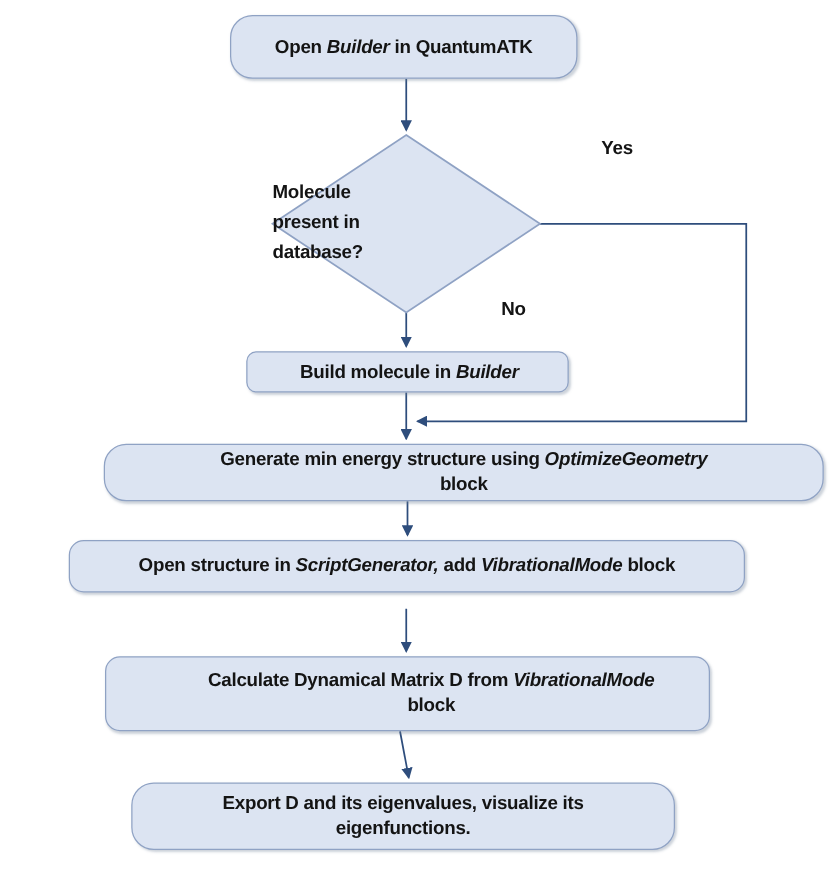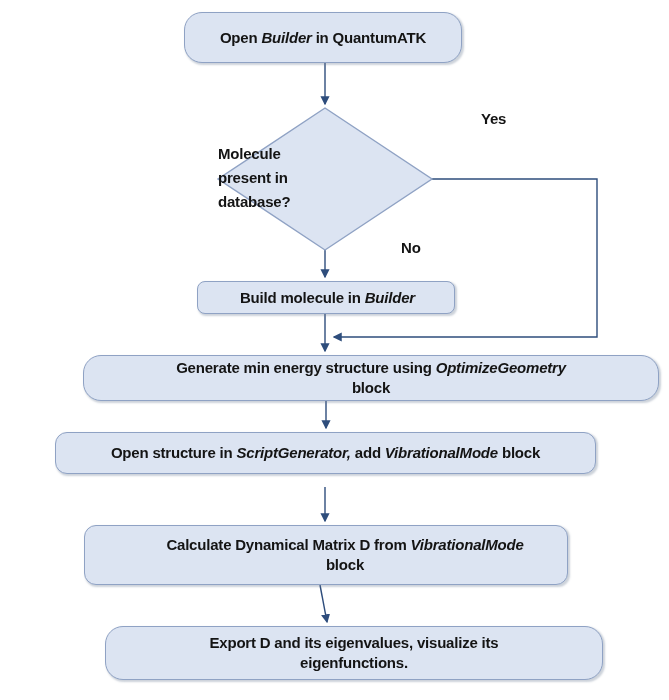--- a/index.html
+++ b/index.html
@@ -71,21 +71,21 @@
     letter-spacing: -0.2px;
   }
   #label-yes { left: 481px; top: 110px; }
   #label-no  { left: 401px; top: 239px; }
 
   #node-open-builder   { left: 184px; top: 12px;  width: 278px; height: 51px; }
   #node-build-molecule { left: 197px; top: 281px; width: 258px; height: 33px; border-radius: 8px; padding-left: 11px; }
   #node-generate       { left: 83px;  top: 355px; width: 576px; height: 46px; }
   #node-open-structure { left: 55px;  top: 432px; width: 541px; height: 42px; border-radius: 12px; }
   #node-calculate      { left: 84px;  top: 525px; width: 484px; height: 60px; border-radius: 12px; padding-left: 46px; }
-  #node-export         { left: 105px; top: 626px; width: 498px; height: 54px; }
+  #node-export         { left: 105px; top: 626px; width: 435px; height: 54px; }
 </style>
 </head>
 <body>
 
 <div class="canvas">
 
   <svg class="connector-layer" viewBox="0 0 669 700" xmlns="http://www.w3.org/2000/svg">
     <defs>
       <marker id="arrow" viewBox="0 0 10 10" refX="8.5" refY="5" markerWidth="6.5" markerHeight="6.5" orient="auto-start-reverse">
         <path class="arrowhead" d="M 0 0 L 10 5 L 0 10 z"></path>

